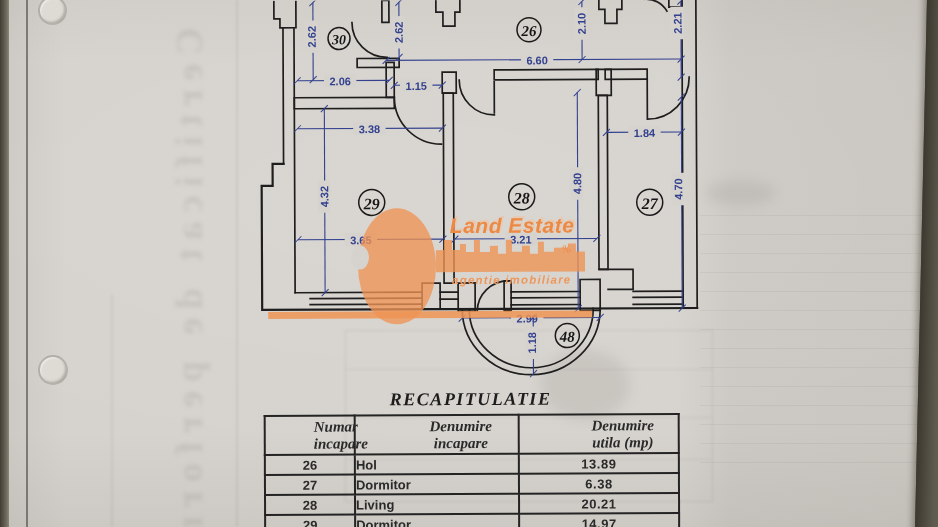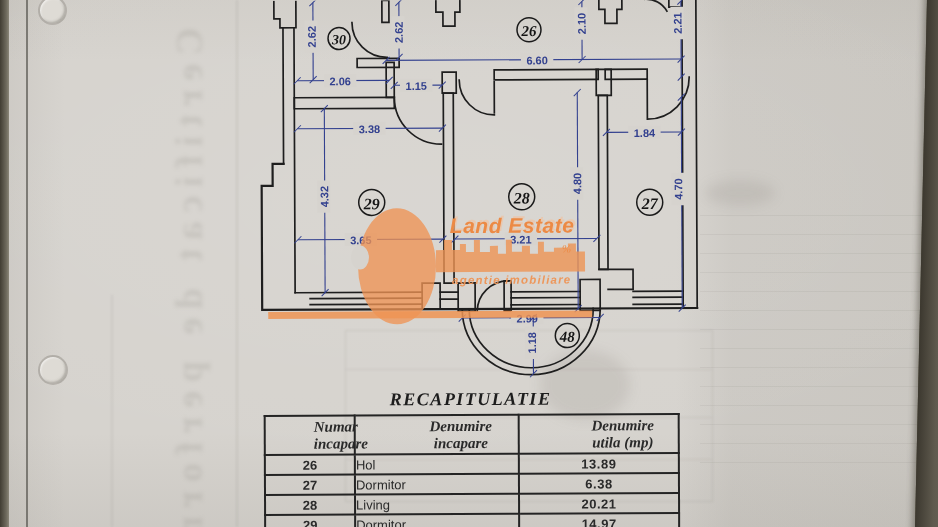--- a/index.html
+++ b/index.html
@@ -56,21 +56,21 @@
   table.recap-table{border-collapse:collapse;width:414px;table-layout:fixed;
     color:#2a2a2a;}
   table.recap-table th,table.recap-table td{border:2px solid #242424;padding:0;}
   table.recap-table th{
     font-family:"Liberation Serif",serif;font-style:italic;font-weight:bold;
     font-size:15px;line-height:1.12;text-align:center;height:37px;vertical-align:middle;padding-left:48px;}
   table.recap-table td{font-size:13px;height:18px;vertical-align:middle;}
   .col1{width:90px;} .col2{width:164px;} .col3{width:160px;}
   th.col1{padding-left:12px;} th.col2{padding-left:36px;} th.col3{padding-left:17px;}
   td.c-num{text-align:center;font-weight:600;}
-  td.c-name{padding-left:46px;font-weight:400;}
+  td.c-name{padding-left:46px;font-weight:700;}
   td.c-area{text-align:center;font-weight:600;letter-spacing:.5px;margin-top:22px;}
 </style>
 </head>
 <body>
 
 <div class="page">
 
   <div class="tone"></div>
   <div class="crease-a"></div>
   <div class="crease-b"></div>

